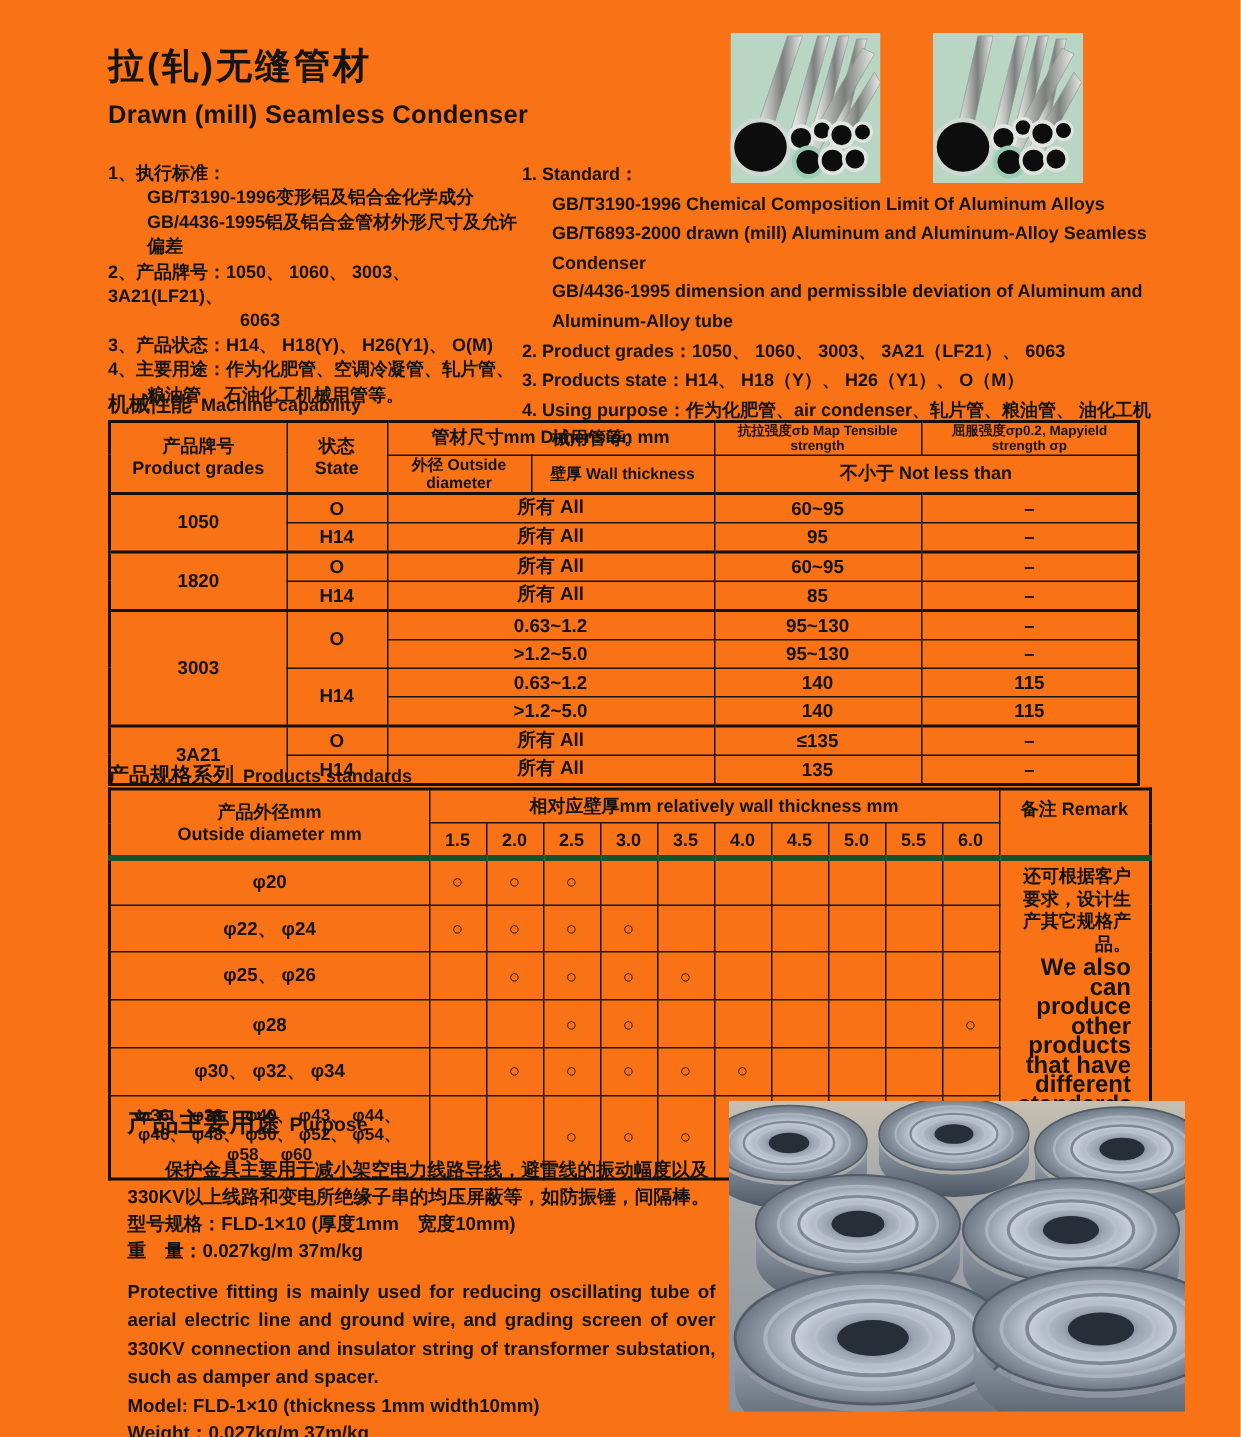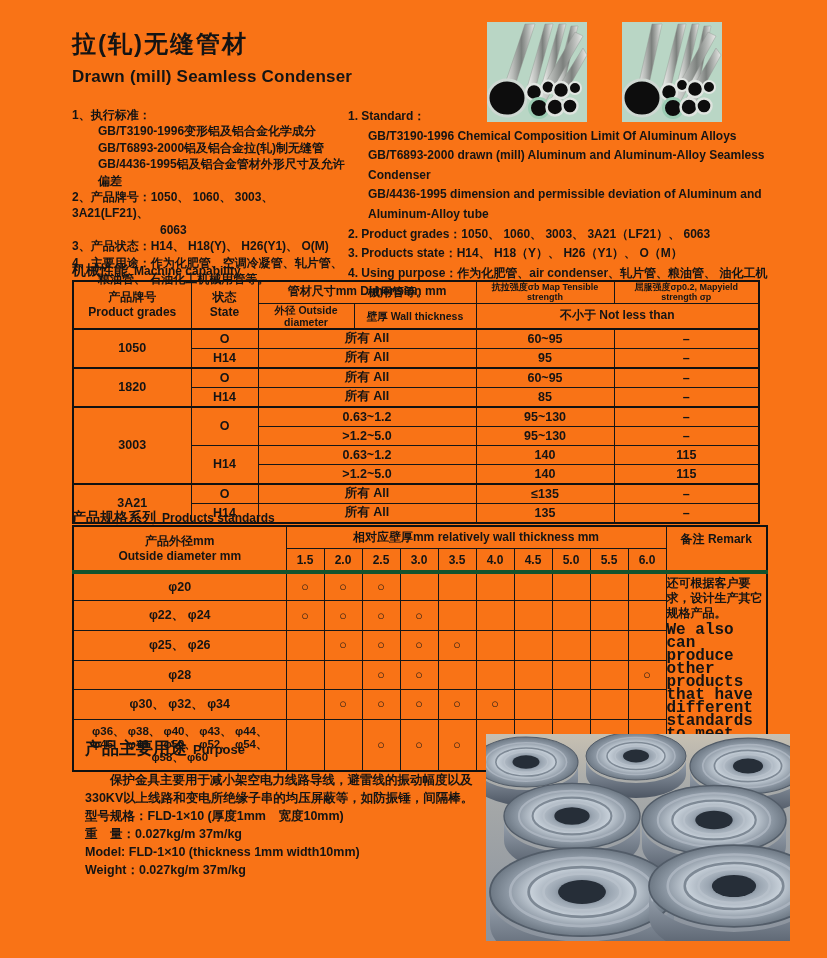--- a/index.html
+++ b/index.html
@@ -45,21 +45,21 @@
   .t1 tbody tr:first-child td{border-top:2px solid #111;}
   .th2line div{line-height:1.25;}
 
   .t2{position:absolute;left:72px;top:525px;width:694px;border:2px solid #111;}
   .t2 th{font-size:12px;height:21px;}
   .t2 td{font-size:12.5px;}
   .t2 .odcell{font-size:12.5px;}
   .t2 .r0{height:23px;} .t2 .rm{height:25px;} .t2 .rbig{height:44px;font-size:11.5px;line-height:13px;}
   .t2 tbody tr:first-child td{border-top:4px solid #14532d;}
   .t2 .remh{vertical-align:top;padding-top:4px;}
-  .t2 .remark{vertical-align:top;text-align:left;padding:3px 0;font-family:Liberation Mono, monospace;}
+  .t2 .remark{vertical-align:top;text-align:right;padding:3px 12px;}
   .t2 .remark .zh{font-size:12px;line-height:15px;}
   .t2 .remark .en{font-size:16px;line-height:13px;margin-top:2px;font-weight:bold;}
   .mark{font-size:13px;}
 
   
   .purpose{position:absolute;left:85px;top:737px;width:392px;font-weight:bold;}
   .p-title .zh{font-size:17px;}
   .p-title .en{font-size:13px;margin-left:6px;}
   .p-zh{font-size:12.5px;line-height:18px;margin-top:11px;text-indent:2em;}
   .p-line{font-size:12.5px;line-height:18px;}
@@ -127,21 +127,20 @@
     <circle cx="73" cy="67" r="8" fill="#0d0d0d" stroke="#e2e6e2" stroke-width="2.5"></circle>
     <circle cx="87" cy="65" r="6" fill="#0d0d0d" stroke="#e2e6e2" stroke-width="2"></circle>
     <circle cx="51" cy="86" r="9.5" fill="#0d0d0d" stroke="#9ccdb4" stroke-width="3"></circle>
     <circle cx="67" cy="85" r="8.5" fill="#0d0d0d" stroke="#dfe4df" stroke-width="2.6"></circle>
     <circle cx="82" cy="84" r="7.5" fill="#0d0d0d" stroke="#dfe4df" stroke-width="2.4"></circle>
   </svg>
 
   <div class="intro-zh">
     <div>1、执行标准：</div>
     <div class="sub">GB/T3190-1996变形铝及铝合金化学成分</div>
-    <div class="sub">GB/T6893-2000铝及铝合金拉(轧)制无缝管</div>
     <div class="sub">GB/4436-1995铝及铝合金管材外形尺寸及允许偏差</div>
     <div>2、产品牌号：1050、 1060、 3003、 3A21(LF21)、</div>
     <div class="ind6">6063</div>
     <div>3、产品状态：H14、 H18(Y)、 H26(Y1)、 O(M)</div>
     <div>4、主要用途：作为化肥管、空调冷凝管、轧片管、</div>
     <div class="ind2">粮油管、 石油化工机械用管等。</div>
   </div>
 
   <div class="intro-en">
     <div>1.  Standard：</div>
@@ -379,20 +378,21 @@
     </tbody>
   </table>
 
   <div class="purpose">
     <div class="p-title">
       <span class="zh">产品主要用途</span><span class="en">Purpose</span>
     </div>
     <div class="p-zh">保护金具主要用于减小架空电力线路导线，避雷线的振动幅度以及330KV以上线路和变电所绝缘子串的均压屏蔽等，如防振锤，间隔棒。</div>
     <div class="p-line">型号规格：FLD-1×10 (厚度1mm　宽度10mm)</div>
     <div class="p-line">重　量：0.027kg/m 37m/kg</div>
+    <div class="p-en">Protective fitting is mainly used for reducing oscillating tube of aerial electric line and ground wire, and grading screen of over 330KV connection and insulator string of transformer substation, such as damper and spacer.</div>
     <div class="p-line">Model: FLD-1×10  (thickness 1mm   width10mm)</div>
     <div class="p-line">Weight：0.027kg/m  37m/kg</div>
   </div>
 
   <svg class="photo coils" viewBox="0 0 304 207">
     <defs>
       <linearGradient id="cbg" x1="0" y1="0" x2="0" y2="1">
         <stop offset="0" stop-color="#c7c0b2"></stop>
           <stop offset="0.25" stop-color="#a8aaa9"></stop>
           <stop offset="1" stop-color="#8b939e"></stop>

